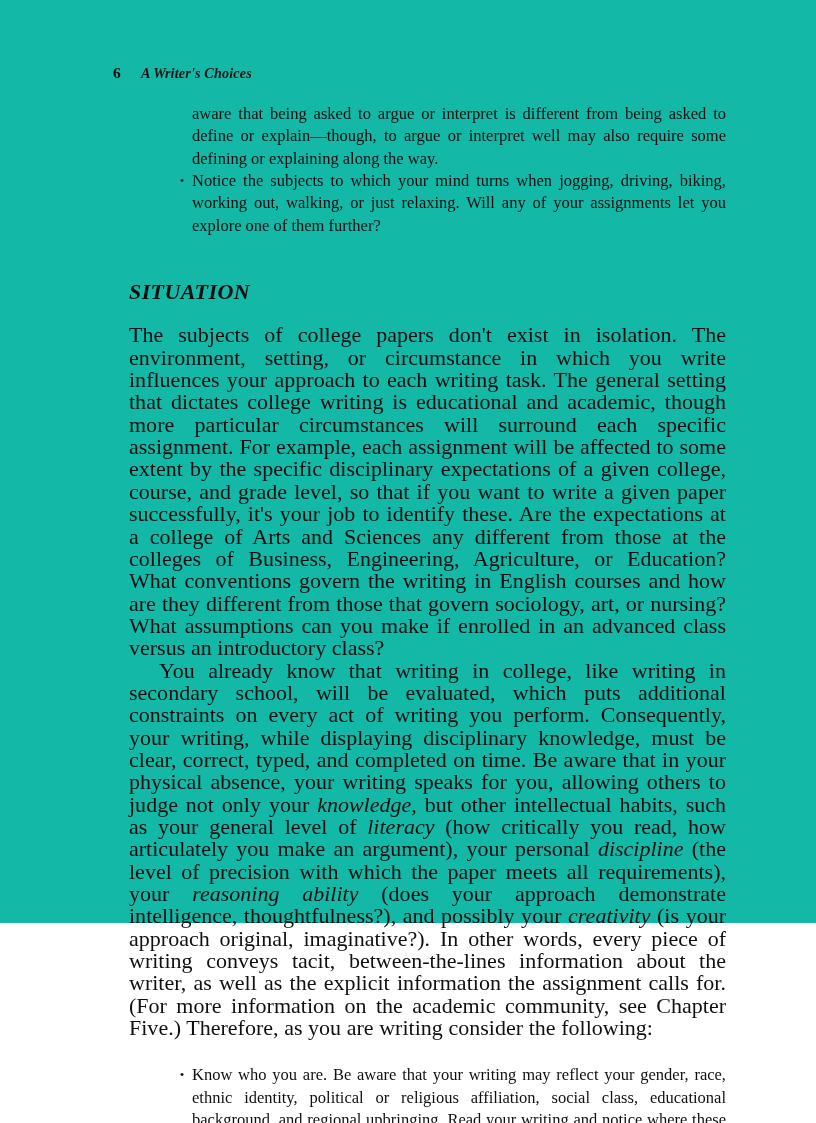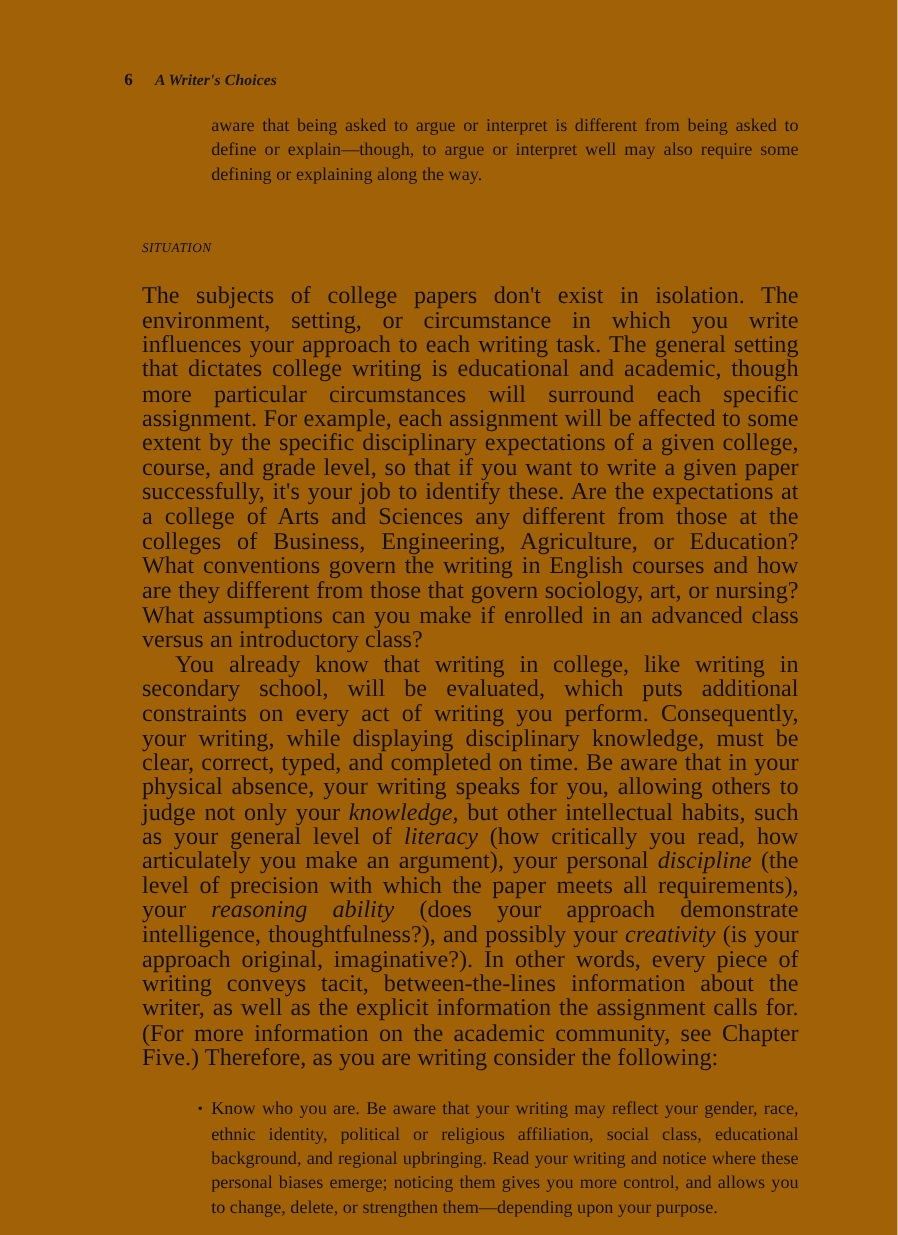--- a/index.html
+++ b/index.html
@@ -14,22 +14,22 @@
     overflow: hidden;
     font-family: "Liberation Serif", "DejaVu Serif", serif;
     color: #0d0d0d;
     -webkit-font-smoothing: antialiased;
   }
 
   .page {
     position: absolute;
     top: 0; left: 0;
     width: 816px;
-    height: 1123px;
-    background: #a16207;
+    height: 923px;
+    background: #14b8a6;
   }
 
   
   .running-head {
     position: absolute;
     left: 113px;
     top: 64px;
     width: 600px;
     white-space: nowrap;
   }
@@ -107,22 +107,22 @@
     font-size: 16.5px;
     line-height: 22.35px;
     text-align: justify;
     text-justify: inter-word;
     color: #101010;
   }
 
   
   h2.section-heading {
     margin: 0;
-    font-size: 12px;
-    font-weight: normal;
+    font-size: 22px;
+    font-weight: bold;
     font-style: italic;
     line-height: 22.35px;
     letter-spacing: 0.4px;
     color: #0c0c0c;
   }
 
   .sp-before-heading { height: 44px; }
   .sp-after-heading  { height: 21px; }
   .sp-before-list    { height: 25px; }
 
@@ -134,20 +134,26 @@
 <div class="page">
 
   <div class="running-head">
     <span class="folio">6</span><span class="book-title">A Writer's Choices</span>
   </div>
 
   <div class="column">
 
     <div class="cont-block">aware that being asked to argue or interpret is different from being asked to define or explain—though, to argue or interpret well may also require some defining or explaining along the way.</div>
 
+    <ul class="bullets">
+      <li>
+        <span class="marker"></span>
+        <span>Notice the subjects to which your mind turns when jogging, driving, biking, working out, walking, or just relaxing. Will any of your assignments let you explore one of them further?</span>
+      </li>
+    </ul>
 
     <div class="sp-before-heading"></div>
 
     <h2 class="section-heading">SITUATION</h2>
 
     <div class="sp-after-heading"></div>
 
     <p class="body">The subjects of college papers don't exist in isolation. The environment, setting, or circumstance in which you write influences your approach to each writing task. The general setting that dictates college writing is educational and academic, though more particular circumstances will surround each specific assignment. For example, each assignment will be affected to some extent by the specific disciplinary expectations of a given college, course, and grade level, so that if you want to write a given paper successfully, it's your job to identify these. Are the expectations at a college of Arts and Sciences any different from those at the colleges of Business, Engineering, Agriculture, or Education? What conventions govern the writing in English courses and how are they different from those that govern sociology, art, or nursing? What assumptions can you make if enrolled in an advanced class versus an introductory class?</p>
 
     <p class="body indent"><span>You already know that writing in college, like writing in secondary school, will be evaluated, which puts additional constraints on every act of writing you perform. Consequently, your writing, while displaying disciplinary knowledge, must be clear, correct, typed, and completed on time. Be aware that in your physical absence, your writing speaks for you, allowing others to judge not only your </span><em class="ital">knowledge,</em><span> but other intellectual habits, such as your general level of </span><em class="ital">literacy</em><span> (how critically you read, how articulately you make an argument), your personal </span><em class="ital">discipline</em><span> (the level of precision with which the paper meets all requirements), your </span><em class="ital">reasoning ability</em><span> (does your approach demonstrate intelligence, thoughtfulness?), and possibly your </span><em class="ital">creativity</em><span> (is your approach original, imaginative?). In other words, every piece of writing conveys tacit, between-the-lines information about the writer, as well as the explicit information the assignment calls for. (For more information on the academic community, see Chapter Five.) Therefore, as you are writing consider the following:</span></p>

